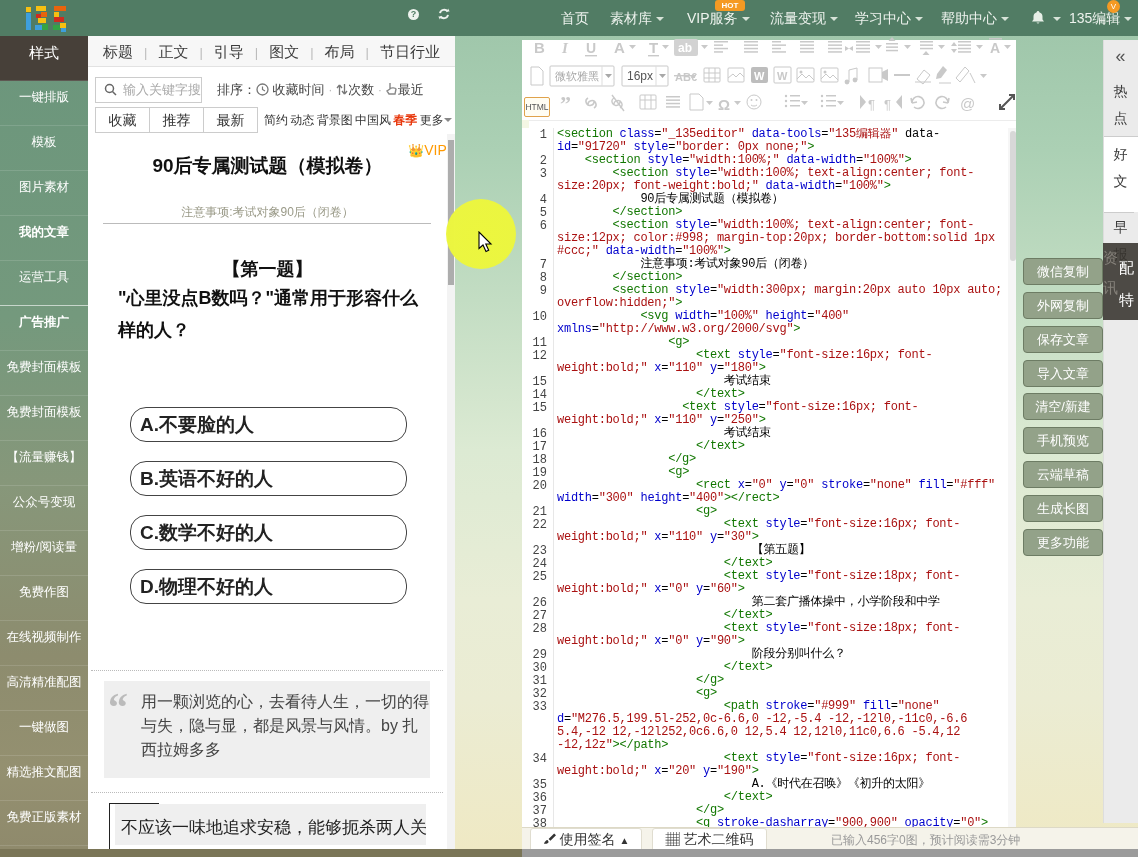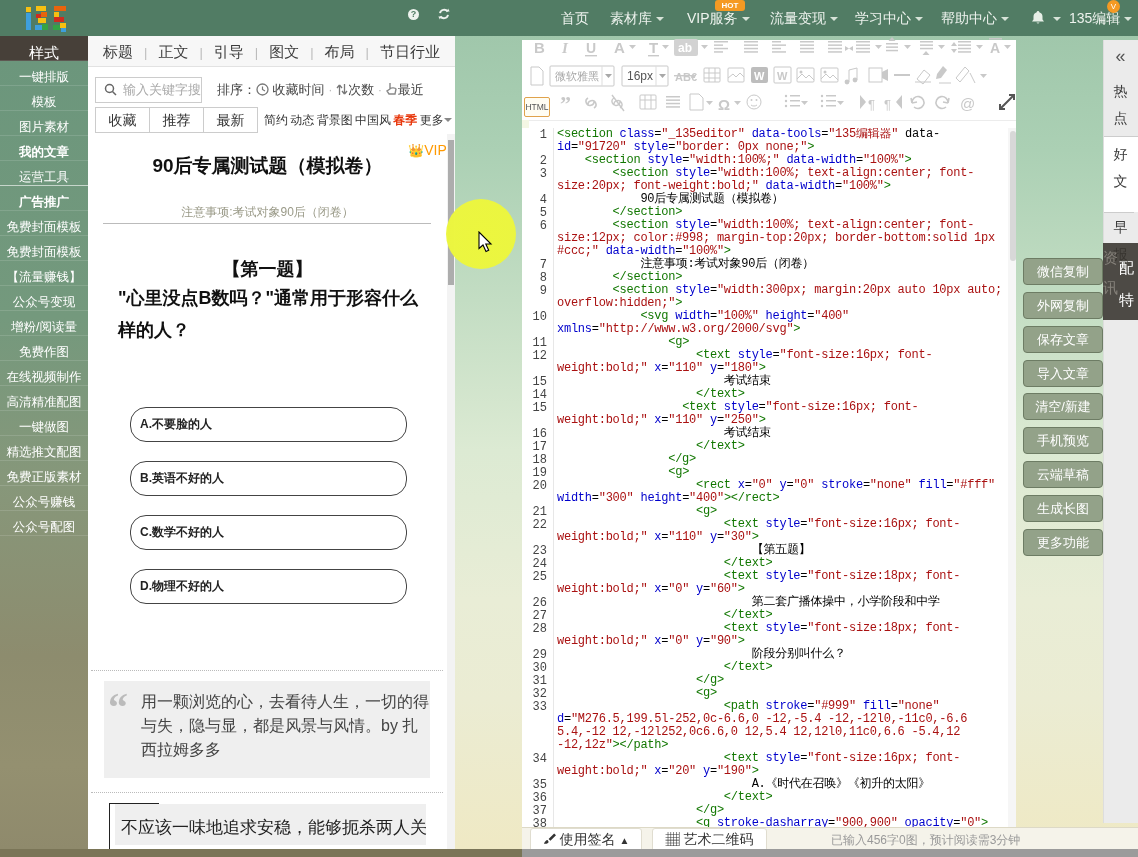--- a/index.html
+++ b/index.html
@@ -10,38 +10,38 @@
 .abs { position:absolute; }
 
 
 #topbar { position:absolute; left:0; top:0; width:1138px; height:36px; background:#517c64; }
 #topbar .nav { position:absolute; top:0; height:36px; line-height:36px; color:#eef3ee; font-size:14px; white-space:nowrap; }
 .caret { display:inline-block; width:0; height:0; border-left:4px solid transparent; border-right:4px solid transparent; border-top:4px solid #d7e3d8; vertical-align:2px; margin-left:4px; }
 
 
 #sidebar { position:absolute; left:0; top:36px; width:88px; height:813px;
   background:linear-gradient(to bottom,#6b967c 0,#74997d 280px,#87977a 450px,#8d8c6e 620px,#949070 730px,#8f8a6c 813px); }
-.sideitem { position:relative; width:88px; height:25px; line-height:33px; text-align:center; color:#fff; font-size:12.5px; border-bottom:1px solid rgba(255,255,255,0.13); }
+.sideitem { position:relative; width:88px; height:45px; line-height:33px; text-align:center; color:#fff; font-size:12.5px; border-bottom:1px solid rgba(255,255,255,0.13); }
 .sideitem.active { background:#474039; font-size:15px; }
 .sideitem.b { font-weight:bold; }
 
 
 #panel2 { position:absolute; left:88px; top:36px; width:367px; height:813px; background:#fff; }
 #p2tabs { position:absolute; left:0; top:0; width:367px; height:31px; background:#f7f7f7; border-bottom:1px solid #e2e2e2; font-size:15px; color:#3c3c3c; line-height:31px; white-space:nowrap; }
 #p2tabs .sep { color:#bbb; padding:0 11px; font-size:13px; }
 #searchbox { position:absolute; left:7px; top:41px; width:107px; height:26px; border:1px solid #ccc; background:#fff; color:#aaa; font-size:13px; line-height:24px; }
 #sortrow { position:absolute; left:129px; top:41px; height:26px; line-height:26px; font-size:13px; color:#444; white-space:nowrap; }
 .fbtn { position:absolute; top:71px; width:55px; height:26px; border:1px solid #ccc; background:#fff; text-align:center; line-height:24px; font-size:14px; color:#333; }
 #taglinks { position:absolute; left:176px; top:71px; height:26px; line-height:26px; font-size:12px; word-spacing:-1px; color:#333; white-space:nowrap; }
 #p2body { position:absolute; left:0; top:98px; width:359px; height:715px; background:#fff; overflow:hidden; }
 #p2scroll { position:absolute; left:359px; top:98px; width:8px; height:715px; background:#f3f3f3; }
 #p2thumb { position:absolute; left:360px; top:104px; width:6px; height:145px; background:#adadad; }
 
 
-.opt { position:absolute; left:42px; width:277px; height:35px; border:1px solid #444; border-radius:16px; line-height:33px; font-size:12px; font-weight:bold; color:#222; padding-left:9px; background:#fff; }
+.opt { position:absolute; left:42px; width:277px; height:35px; border:1px solid #444; border-radius:16px; line-height:33px; font-size:19px; font-weight:bold; color:#222; padding-left:9px; background:#fff; }
 
 
 #editor { position:absolute; left:522px; top:40px; width:494px; height:787px; background:#fff; }
 #htmlbtn { position:absolute; left:2px; top:57px; width:26px; height:20px; border:1px solid #e0a24c; background:#fffdf3; color:#555; font-size:8.5px; text-align:center; line-height:18px; border-radius:2px; }
 #gutter { position:absolute; left:0px; top:88px; width:32px; height:699px; background:#fff; border-right:1px solid #e7e7e7; }
 #foldcol { position:absolute; left:0px; top:80px; width:7px; height:707px; background:#f4f7e4; }
 #code { position:absolute; left:35px; top:88px; width:451px; height:699px; overflow:hidden; }
 pre.cr { position:absolute; left:0; font-family:"Liberation Mono", monospace; font-size:12px; line-height:13px; letter-spacing:-0.25px; white-space:pre; color:#000; }
 pre.cr .t { color:#117700; } 
 pre.cr .a { color:#0000cc; } 

